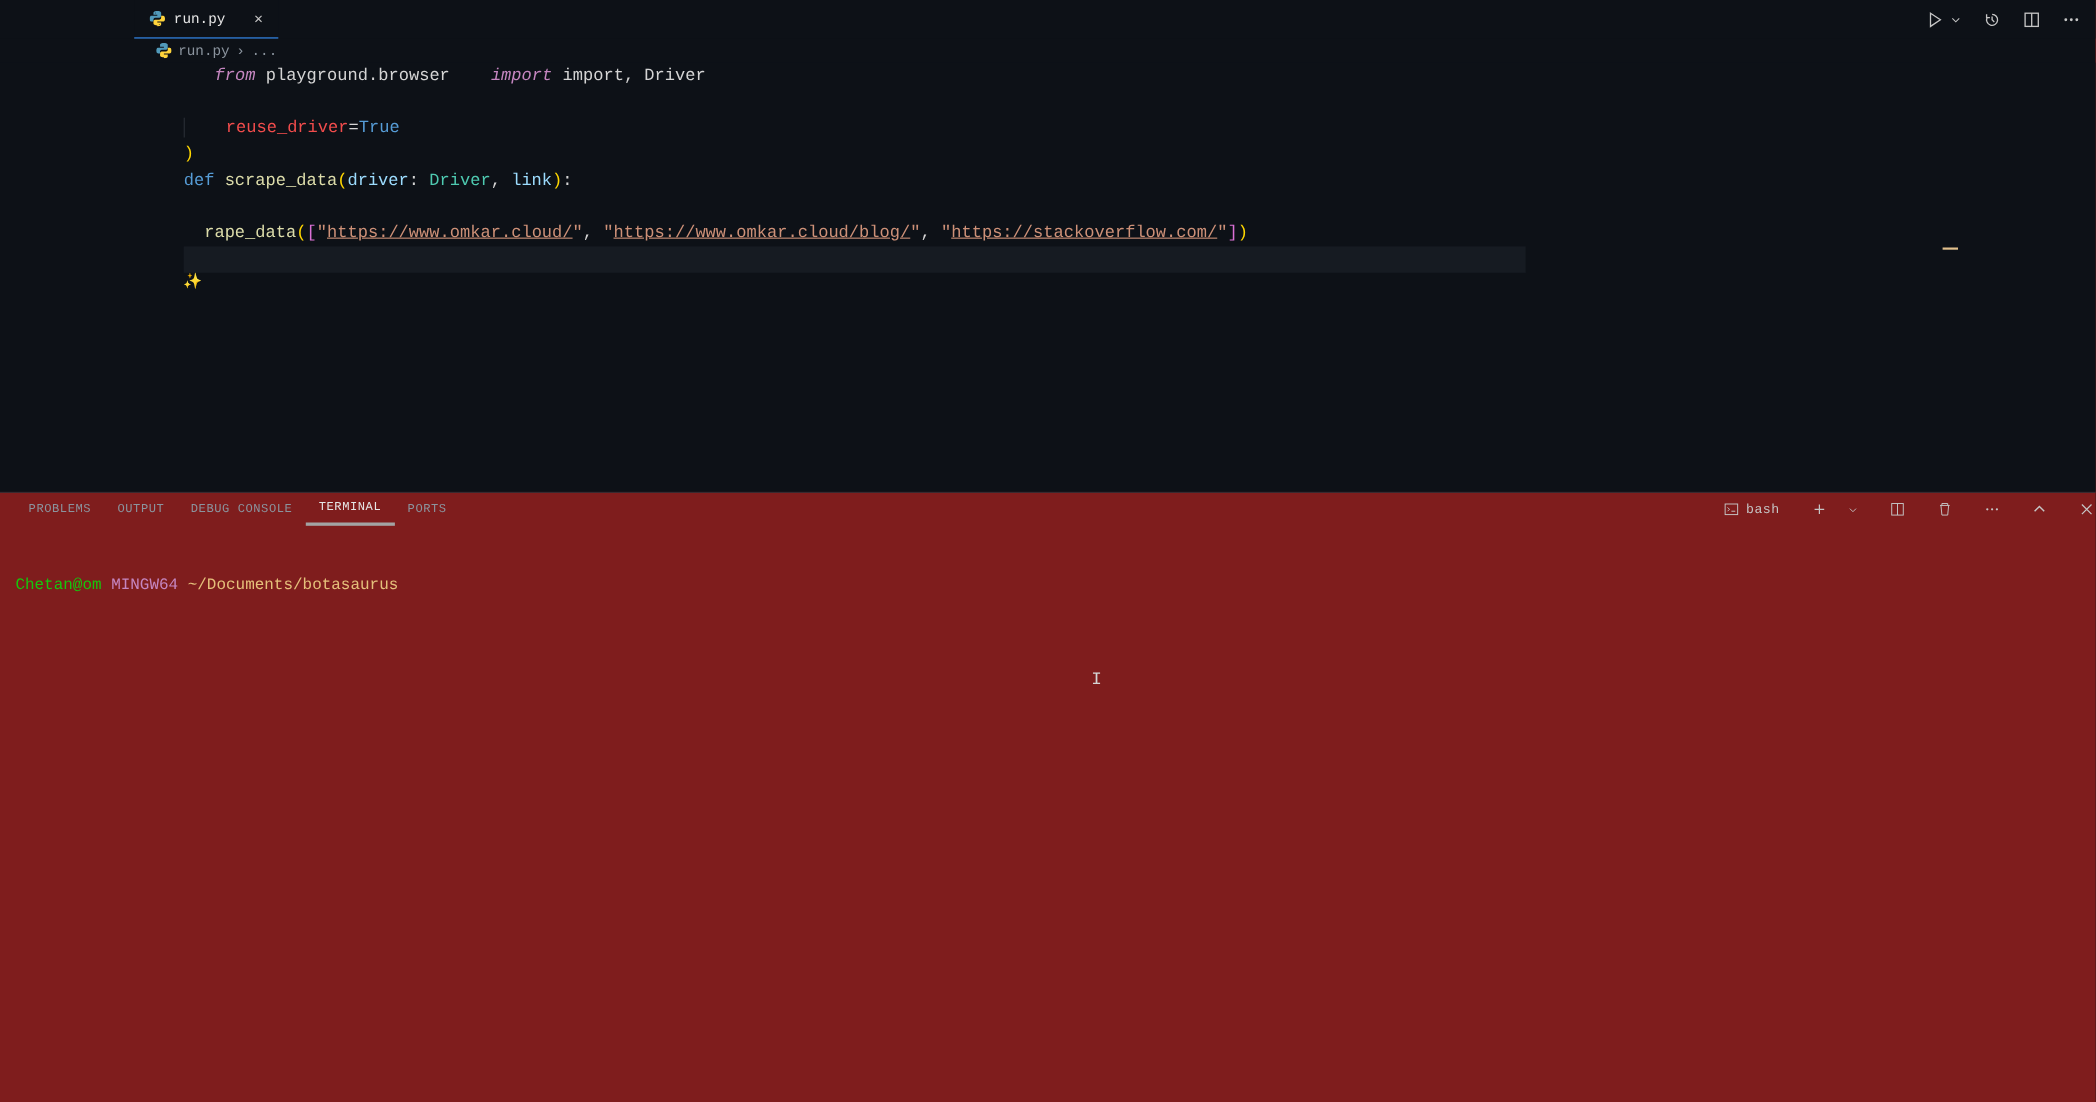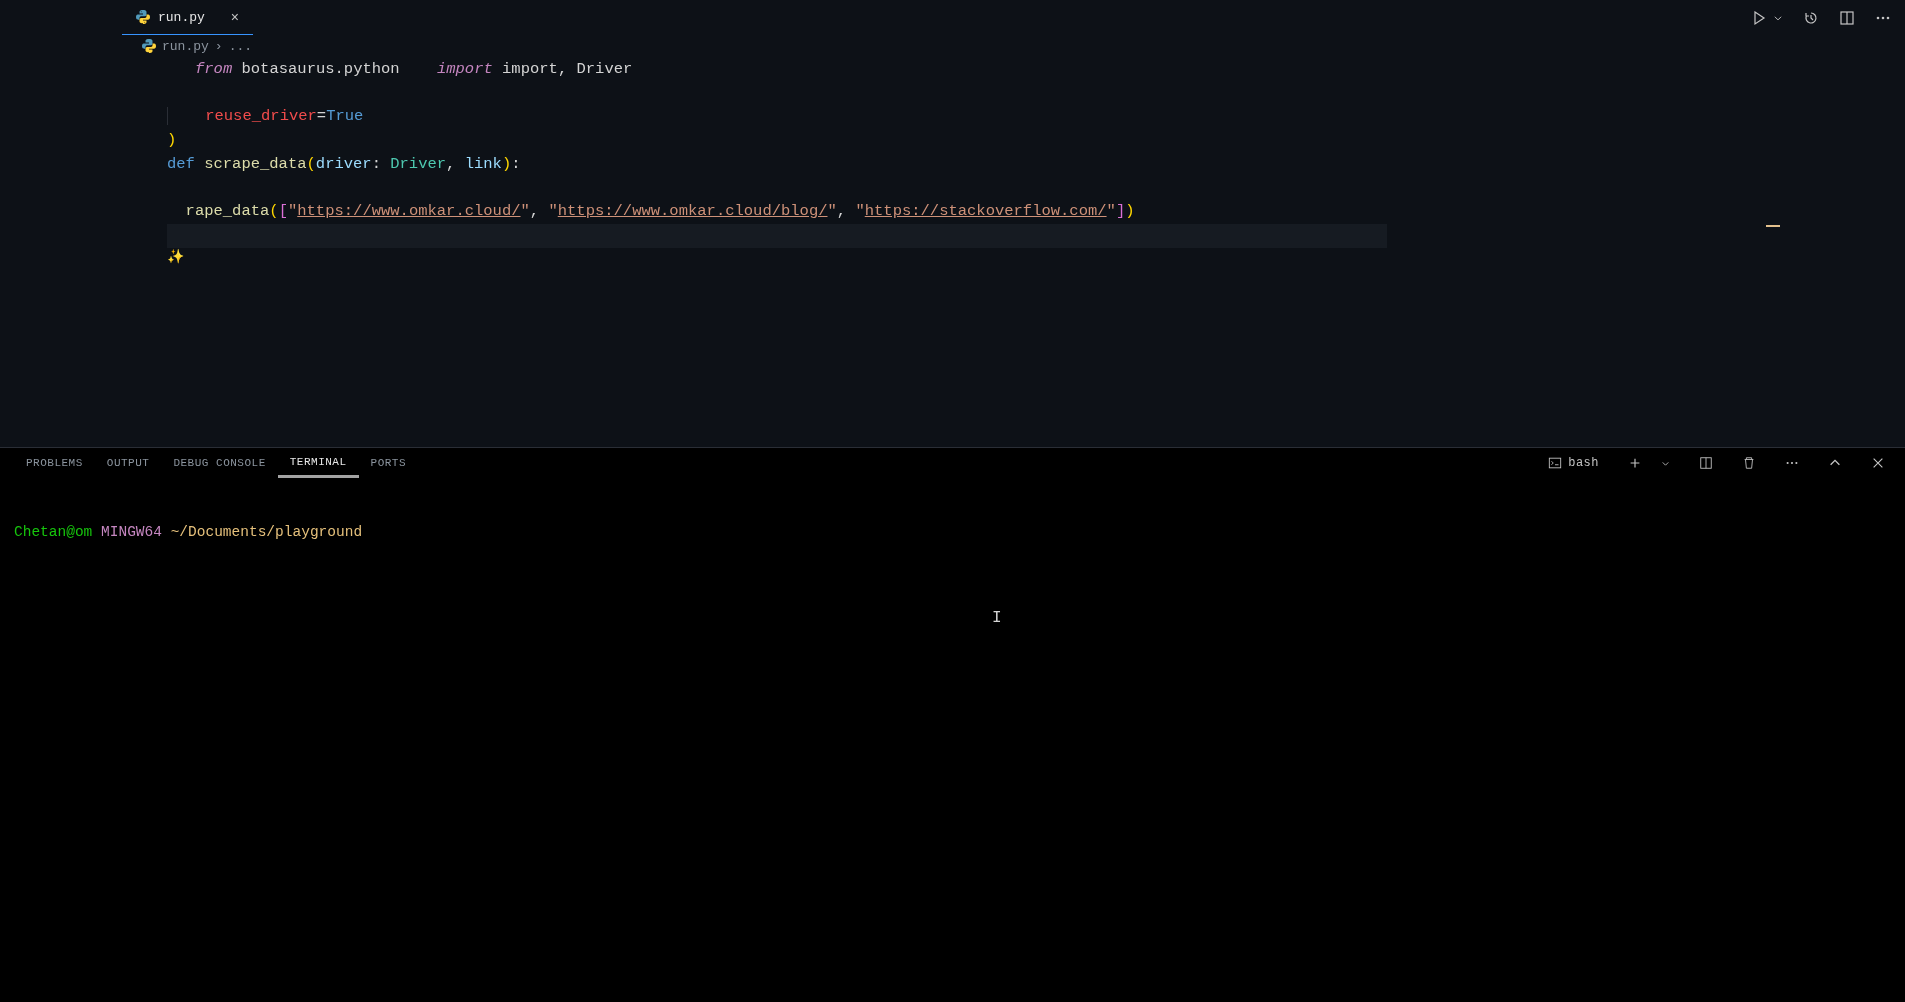--- a/index.html
+++ b/index.html
@@ -110,21 +110,21 @@
   height: 2px;
   background: #e2c08d;
 }
 
 
 .panel {
   height: 555px;
   display: flex;
   flex-direction: column;
   border-top: 1px solid #2a2e36;
-  background: #000000;
+  background: #7f1d1d;
 }
 .panel-tabs {
   display: flex;
   align-items: center;
   height: 30px;
   padding: 0 14px;
   font-size: 11px;
   letter-spacing: 0.5px;
   position: relative;
 }
@@ -136,21 +136,21 @@
   color: #8b949e;
   text-transform: uppercase;
 }
 .panel-tab.active {
   color: #e6e6e6;
   border-bottom: 3px solid #a3a3a3;
   text-align: center;
 }
 .panel-actions {
   position: absolute;
-  right: 20px;
+  right: 1px;
   display: flex;
   align-items: center;
   gap: 29px;
   color: #c5c5c5;
   font-size: 12px;
 }
 .panel-actions .shell { display: flex; align-items: center; gap: 6px; }
 .panel-actions .icon { display: inline-flex; }
 
 
@@ -235,21 +235,21 @@
         <path fill="currentColor" d="M8 0C4 0 4 2 4 2v2h4v1H2S0 5 0 8s2 3 2 3h2V9s0-2 2-2h4s2 0 2-2V2s0-2-4-2z"></path>
         <path fill="#ffd43b" d="M8 16c4 0 4-2 4-2v-2H8v-1h6s2 0 2-3-2-3-2-3h-2v2s0 2-2 2H6s-2 0-2 2v2s0 2 4 2z"></path>
       </svg>
   </span>
   <span>run.py</span>
   <span class="sep">›</span>
   <span>...</span>
 </div>
 
 <div class="editor">
-  <div class="code-line"><span class="tok-keyword">from</span><span class="tok-text"> botasaurus.python </span><span class="tok-keyword">import</span><span class="tok-text"> import, Driver</span></div>
+  <div class="code-line"><span class="tok-keyword">from</span><span class="tok-text"> playground.browser </span><span class="tok-keyword">import</span><span class="tok-text"> import, Driver</span></div>
   <div class="code-line">&nbsp;</div>
   <div class="code-line"><span style="border-left:1px solid #2a2e36;">    </span><span class="tok-paramname">reuse_driver</span><span class="tok-op">=</span><span class="tok-const">True</span></div>
   <div class="code-line"><span class="tok-paren">)</span></div>
   <div class="code-line"><span class="tok-const">def</span><span class="tok-func"> scrape_data</span><span class="tok-paren">(</span><span class="tok-param">driver</span><span class="tok-text">: </span><span class="tok-class">Driver</span><span class="tok-text">, </span><span class="tok-param">link</span><span class="tok-paren">)</span><span class="tok-text">:</span></div>
   <div class="code-line">&nbsp;</div>
   <div class="code-line"><span style="visibility:hidden">sc</span><span class="tok-func">rape_data</span><span class="tok-paren">(</span><span class="tok-paren2">[</span><span class="tok-str">"<a>https://www.omkar.cloud/</a>"</span><span class="tok-text">, </span><span class="tok-str">"<a>https://www.omkar.cloud/blog/</a>"</span><span class="tok-text">, </span><span class="tok-str">"<a>https://stackoverflow.com/</a>"</span><span class="tok-paren2">]</span><span class="tok-paren">)</span></div>
   <div class="code-line current-line">&nbsp;</div>
 
   <span class="sparkle">✨</span>
   <div class="minimap-marker"></div>
@@ -308,16 +308,16 @@
       </span>
       <span class="icon">
         <svg width="14" height="14" viewBox="0 0 16 16">
             <path stroke="currentColor" stroke-width="1.3" d="M3 3l10 10M13 3L3 13"></path>
           </svg>
       </span>
     </div>
   </div>
 
   <div class="terminal" style="position:relative">
-    <div class="term-line"><span class="term-user">Chetan@om</span> <span class="term-host">MINGW64</span> <span class="term-path">~/Documents/playground</span></div>
+    <div class="term-line"><span class="term-user">Chetan@om</span> <span class="term-host">MINGW64</span> <span class="term-path">~/Documents/botasaurus</span></div>
     <span class="term-ibeam" style="left:992px; top:130px;">I</span>
   </div>
 </div>
 
 </body></html>

